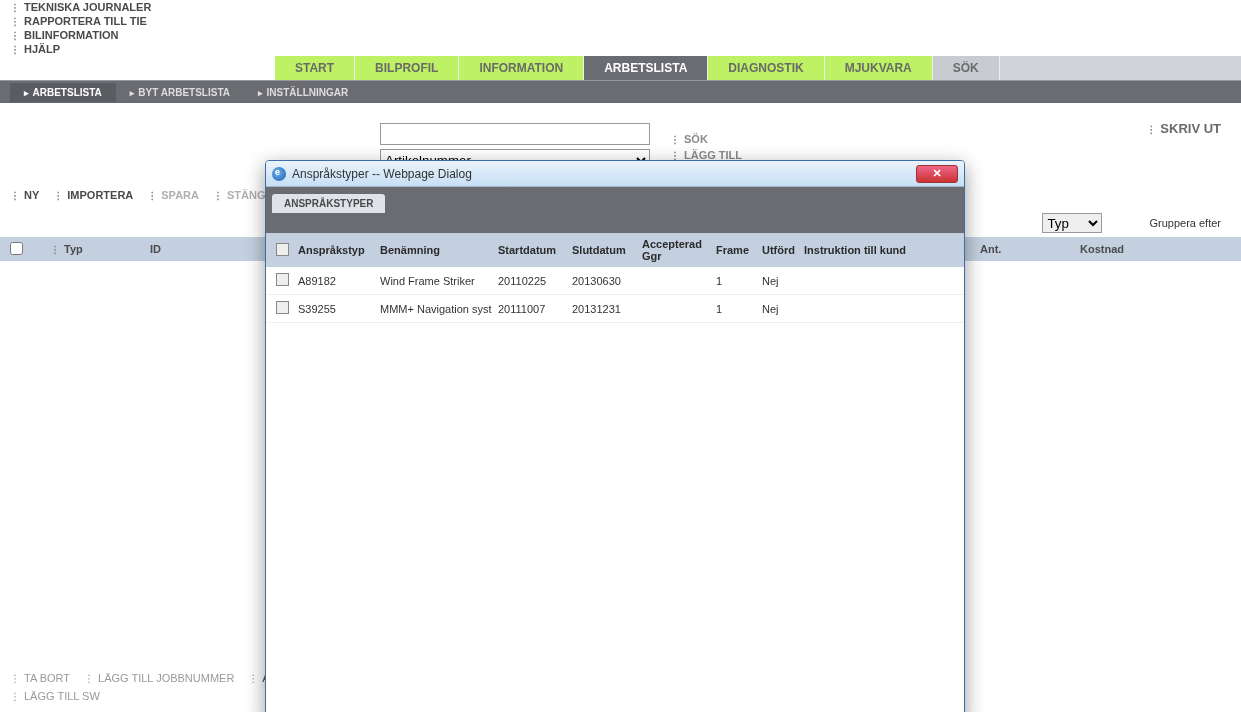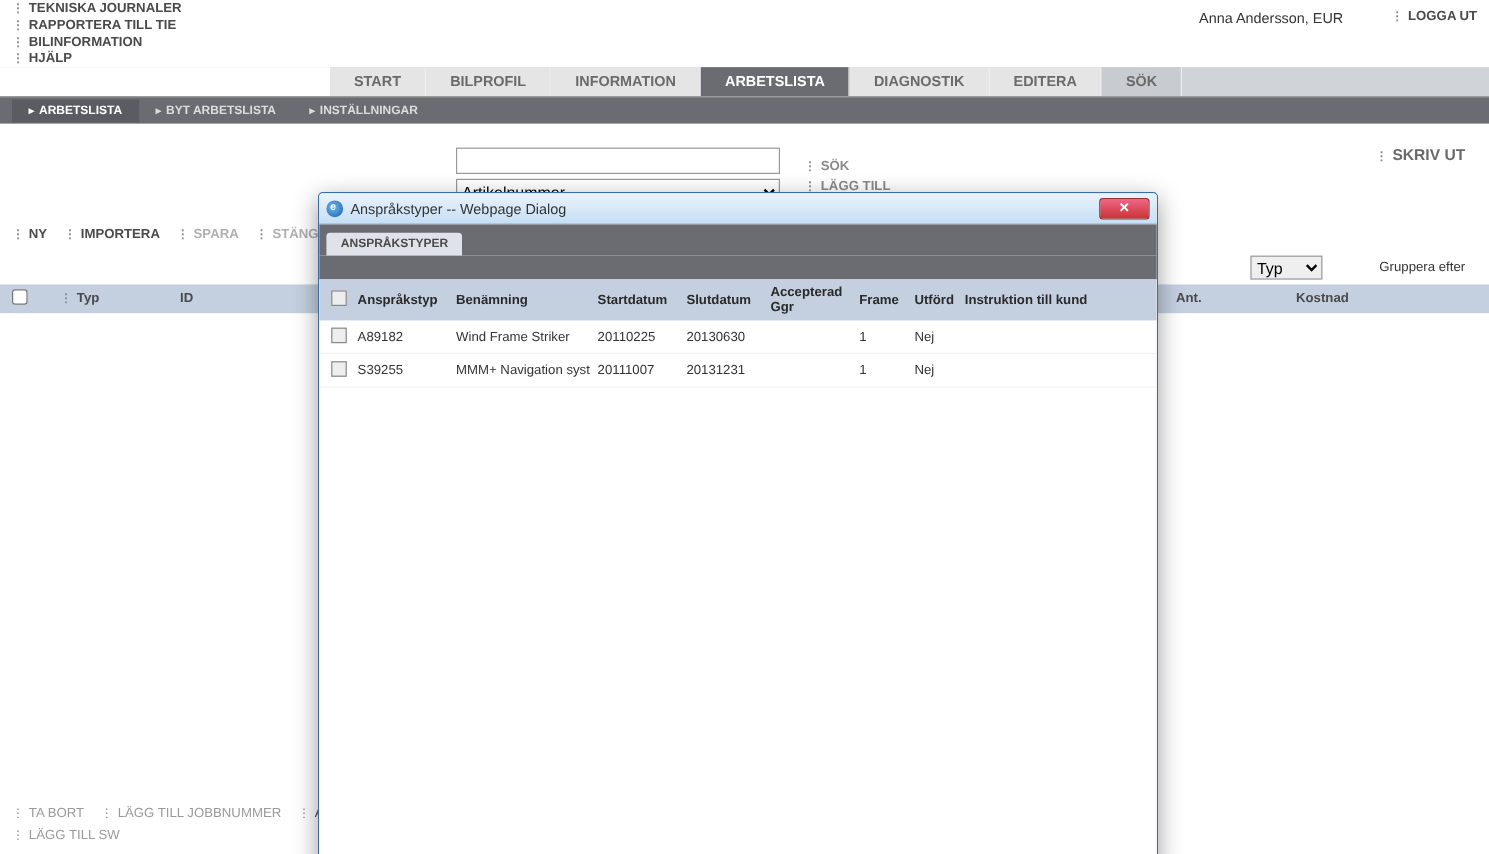--- a/index.html
+++ b/index.html
@@ -6,21 +6,21 @@
 body { font-family: Arial, sans-serif; font-size: 11px; color: #333; background: #fff; width: 1241px; height: 712px; position: relative; overflow: hidden; }
 .header { display: flex; justify-content: space-between; padding: 0 10px 0 10px; }
 .menu-left { display: flex; flex-direction: column; gap: 0; }
 .menu-item { font-weight: bold; font-size: 11px; color: #4a4a4a; padding: 1px 0; cursor: pointer; }
 .user-info { display: flex; align-items: flex-start; gap: 40px; padding-top: 8px; }
 .user-name { font-size: 12px; color: #333; }
 .logout { font-weight: bold; font-size: 11px; color: #4a4a4a; cursor: pointer; }
 .bullet::before { content: "⋮"; color: #888; margin-right: 4px; font-size: 10px; }
 .tabs { display: flex; margin-top: 0; background: #d0d3d8; border-bottom: 1px solid #999; }
 .tab-spacer { width: 275px; background: #fff; height: 24px; }
-.tab { padding: 5px 20px; font-weight: bold; font-size: 12px; color: #6a6a6a; background: #e5e5e5; border-right: 1px solid #eee; cursor: pointer; position: relative; }
+.tab { padding: 5px 20px; font-weight: bold; font-size: 12px; color: #6a6a6a; background: #bef264; border-right: 1px solid #eee; cursor: pointer; position: relative; }
 .tab.active { background: #6a6c72; color: #fff; }
 .tab.last { background: #c8cbd0; }
 .subtabs { display: flex; background: #6a6c72; color: #fff; height: 22px; align-items: center; padding-left: 10px; }
 .subtab { padding: 4px 14px; font-weight: bold; font-size: 10px; cursor: pointer; color: #ddd; }
 .subtab.active { background: #5a5c62; color: #fff; }
 .subtab::before { content: "▸"; margin-right: 4px; font-size: 9px; }
 .toolbar { display: flex; align-items: center; padding: 20px 10px 10px 380px; gap: 10px; position: relative; }
 .search-box { display: flex; flex-direction: column; gap: 4px; }
 .search-input { width: 270px; height: 22px; border: 1px solid #999; }
 .search-select { width: 270px; height: 22px; border: 1px solid #999; background: #fff; }
@@ -73,34 +73,30 @@
 </head>
 <body>
 
 <div class="header">
   <div class="menu-left">
     <span class="menu-item bullet">TEKNISKA JOURNALER</span>
     <span class="menu-item bullet">RAPPORTERA TILL TIE</span>
     <span class="menu-item bullet">BILINFORMATION</span>
     <span class="menu-item bullet">HJÄLP</span>
   </div>
-  <div class="user-info">
-    <span class="user-name">Anna Andersson, EUR</span>
-    <span class="logout bullet">LOGGA UT</span>
-  </div>
 </div>
 
 <div class="tabs">
   <div class="tab-spacer"></div>
   <div class="tab">START</div>
   <div class="tab">BILPROFIL</div>
   <div class="tab">INFORMATION</div>
   <div class="tab active">ARBETSLISTA</div>
   <div class="tab">DIAGNOSTIK</div>
-  <div class="tab">EDITERA</div>
+  <div class="tab">MJUKVARA</div>
   <div class="tab last">SÖK</div>
 </div>
 
 <div class="subtabs">
   <span class="subtab active">ARBETSLISTA</span>
   <span class="subtab">BYT ARBETSLISTA</span>
   <span class="subtab">INSTÄLLNINGAR</span>
 </div>
 
 <div class="toolbar">

